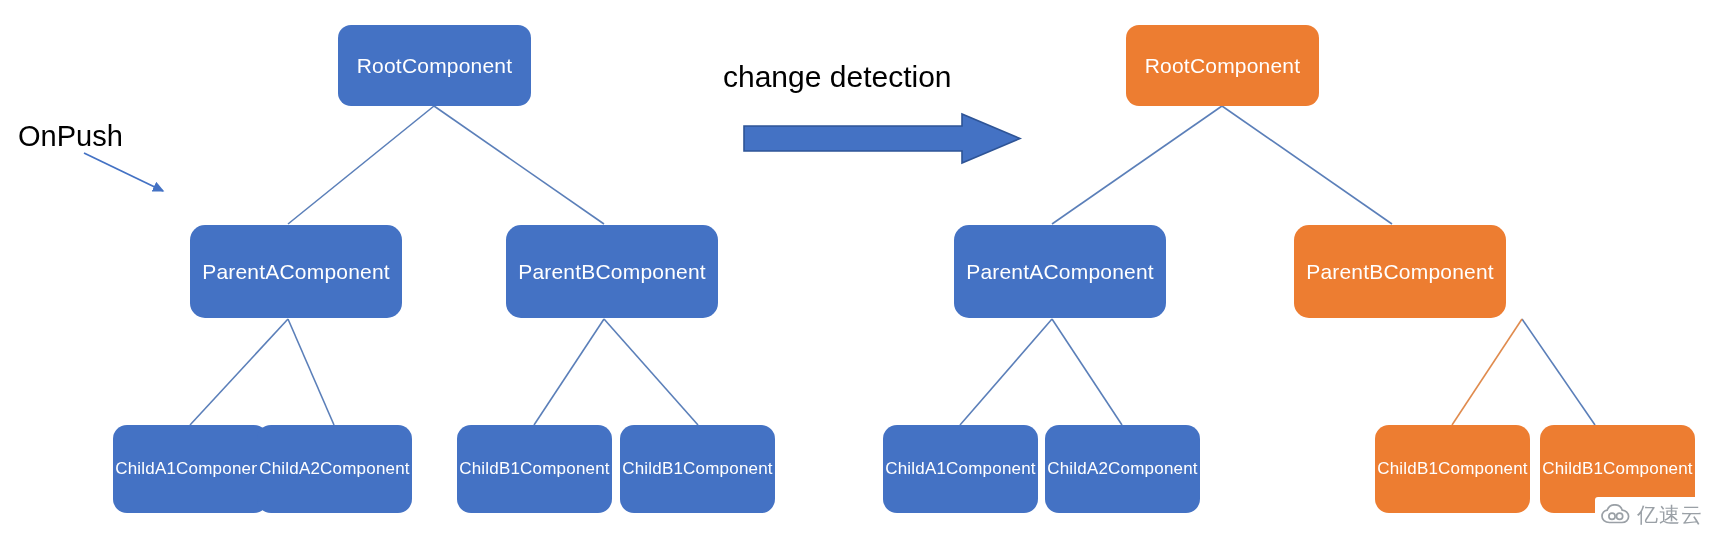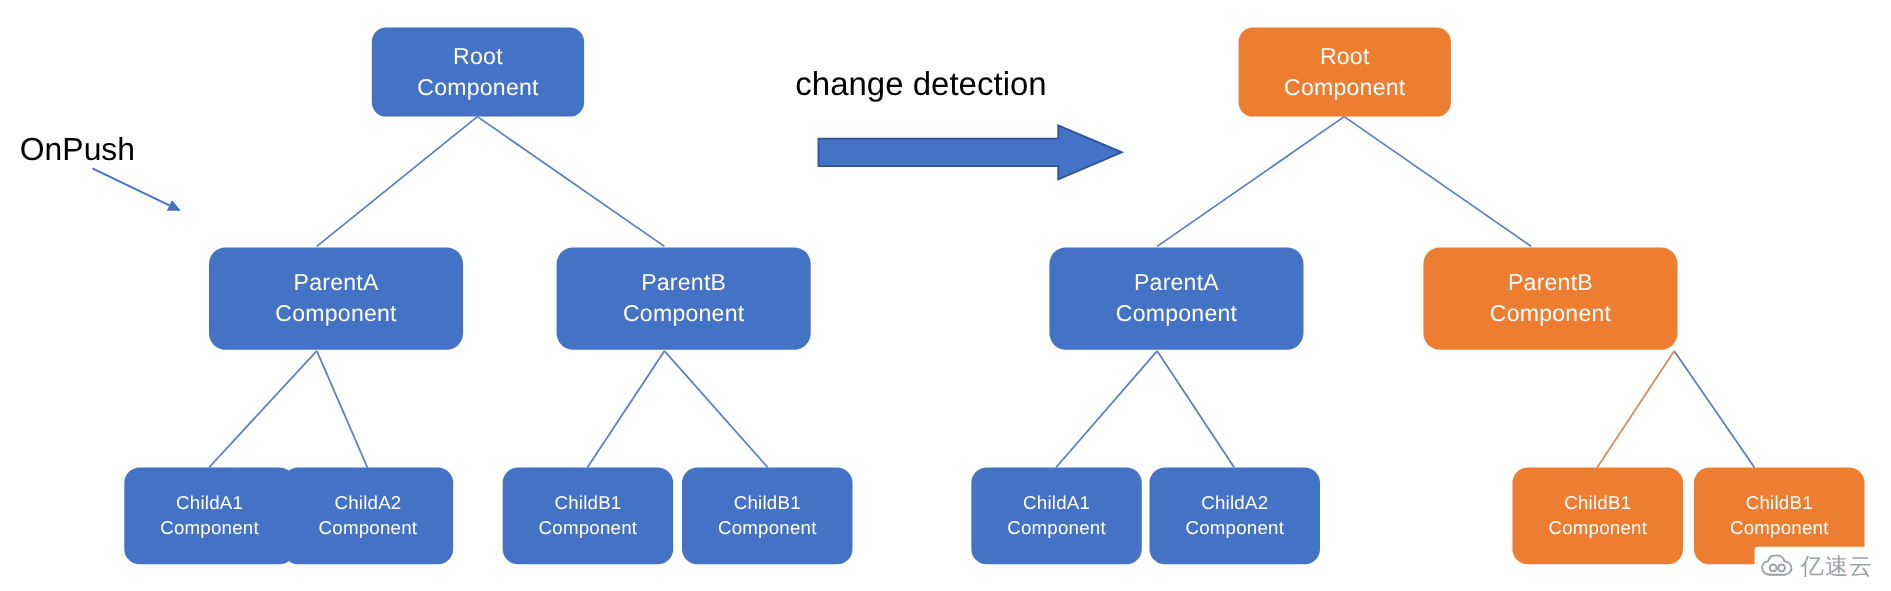--- a/index.html
+++ b/index.html
@@ -21,38 +21,38 @@
     top: 0;
     width: 1719px;
     height: 537px;
     pointer-events: none;
   }
   .node {
     position: absolute;
     box-sizing: border-box;
     border-radius: 14px;
     display: flex;
-    flex-direction: column;
+    flex-direction: row;
     align-items: center;
     justify-content: center;
     color: #ffffff;
     text-align: center;
     line-height: 1.30;
     letter-spacing: 0.2px;
     z-index: 3;
   }
   .node .ln {
     display: block;
     white-space: nowrap;
   }
   .node.blue  { background: #4472C4; }
   .node.orange{ background: #ED7D31; }
 
   .node.root   { width: 193px; height: 81px;  border-radius: 13px; font-size: 21px; }
-  .node.parent { width: 231px; height: 93px;  border-radius: 15px; font-size: 21px; }
+  .node.parent { width: 212px; height: 93px;  border-radius: 15px; font-size: 21px; }
   .node.child  { width: 155px; height: 88px;  border-radius: 14px; font-size: 17px; justify-content: center; }
 
   .plain-label {
     position: absolute;
     color: #000000;
     white-space: nowrap;
     z-index: 4;
   }
   #onpush-label {
     left: 18px;

